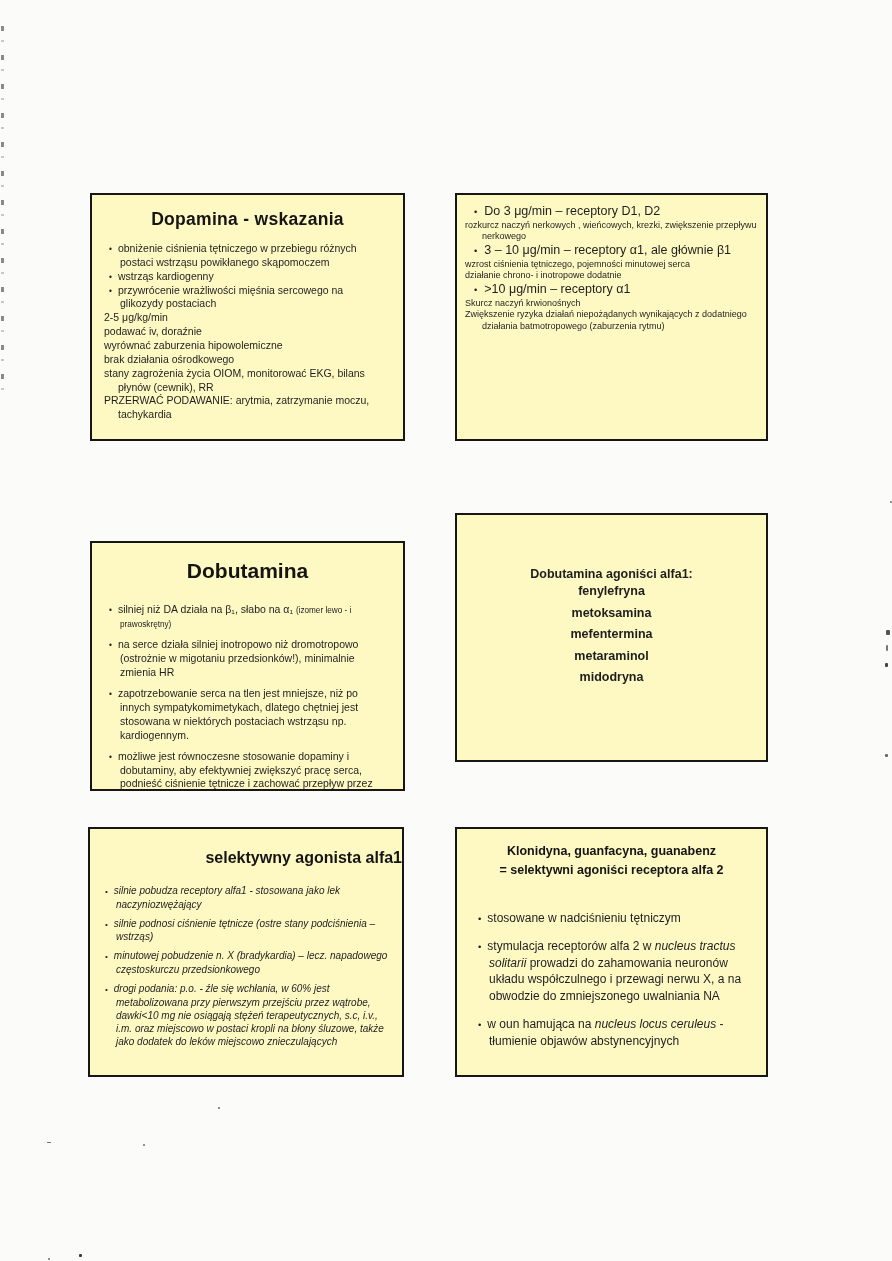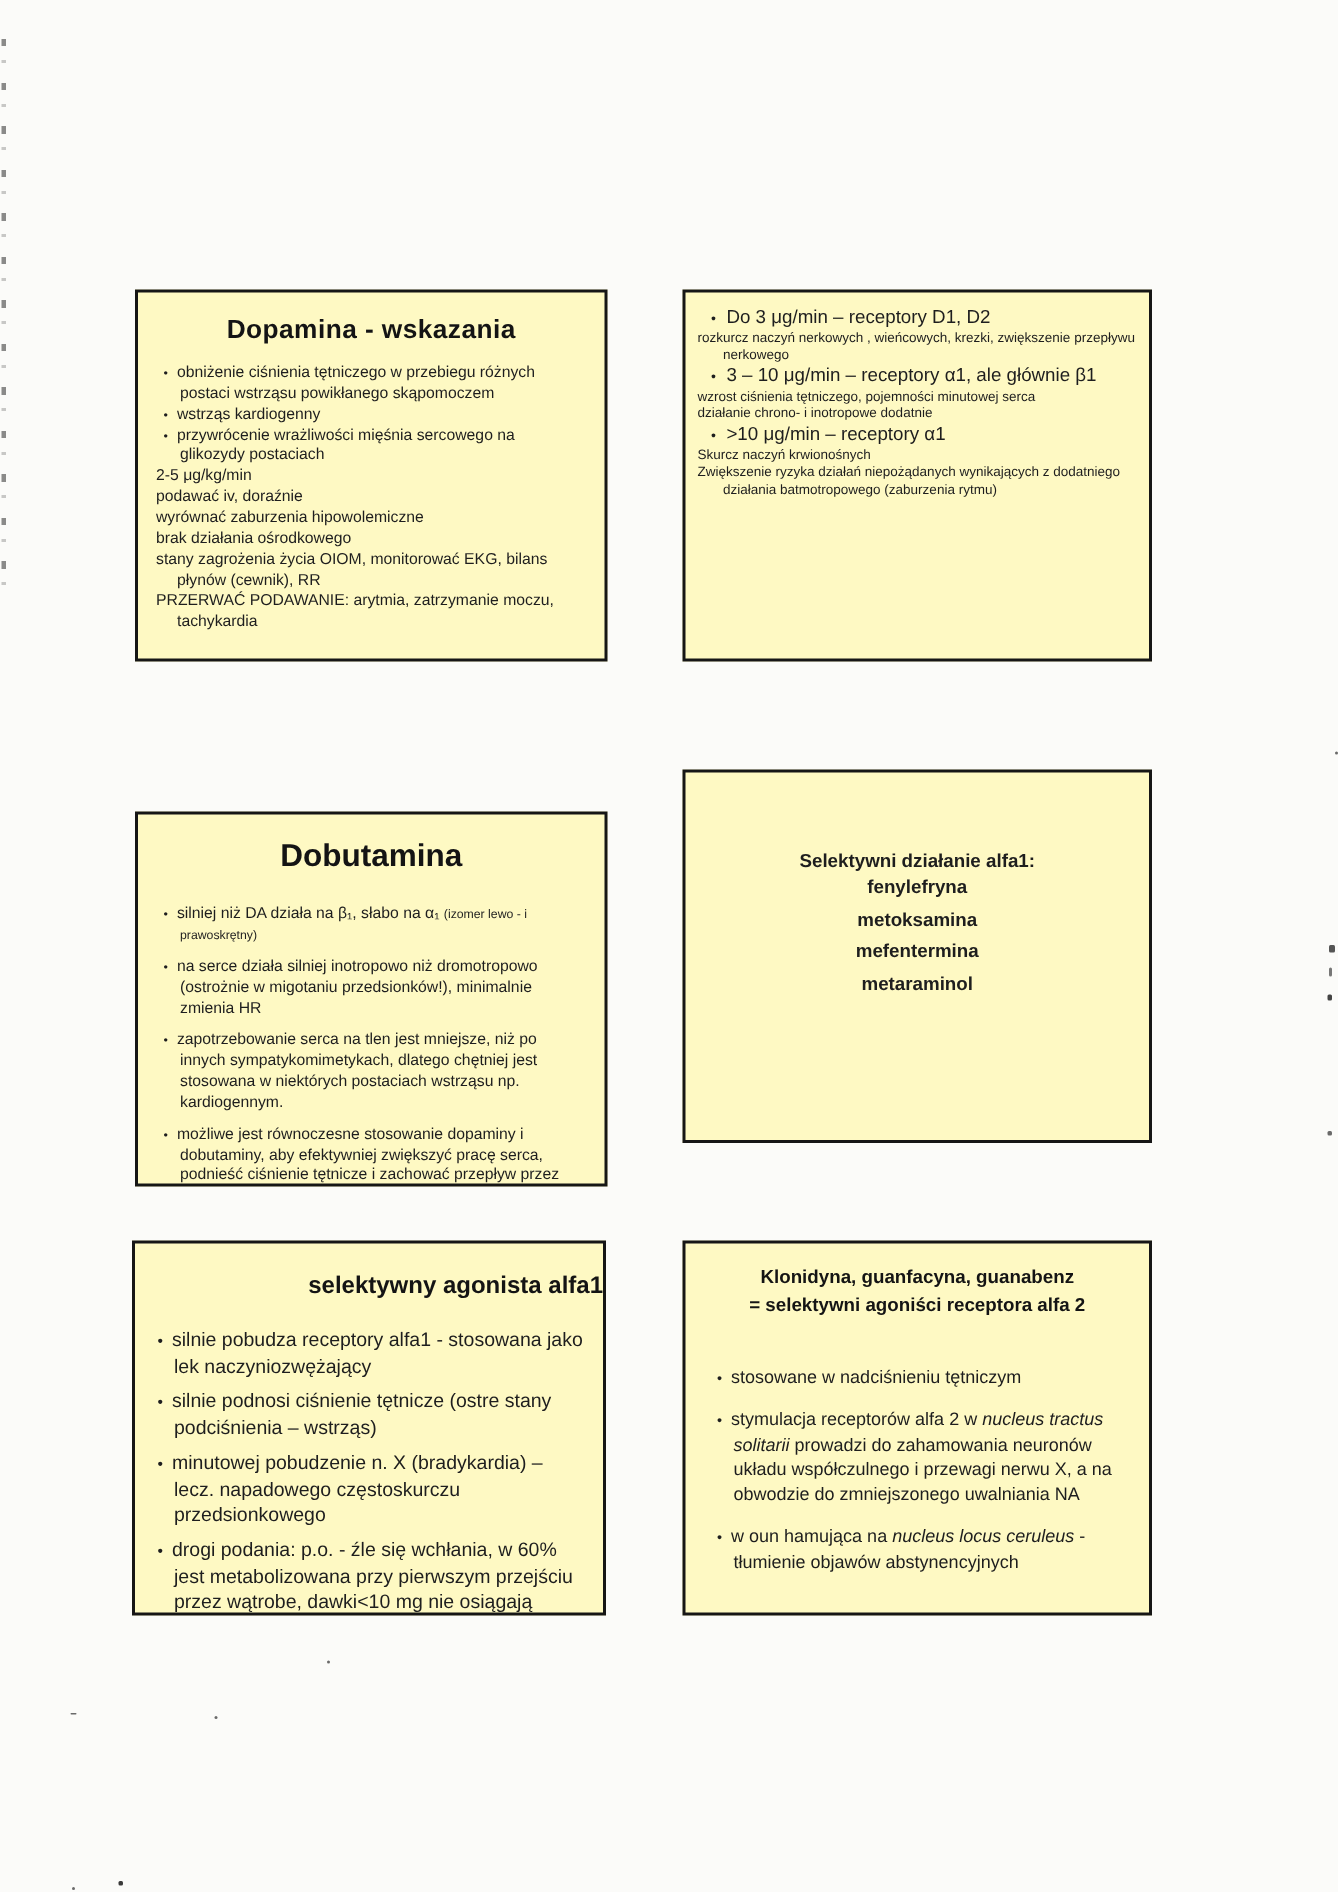--- a/index.html
+++ b/index.html
@@ -29,21 +29,21 @@
   .s2 .slide-title{font-size:17px;margin-top:9px;line-height:1.25;}
   .s3 .slide-title{font-size:21px;margin-top:16px;}
   .s5 .slide-title{font-size:16px;margin-top:20px;text-align:right;}
   .s6 .slide-title{font-size:12.5px;margin-top:13px;line-height:1.55;}
 
   .slide-body{box-sizing:border-box;}
   .s1 .slide-body{font-size:10.5px;line-height:1.32;padding:12px 20px 0 12px;}
   .s2 .slide-body{font-size:12.5px;line-height:1.25;padding:9px 0 0 8px;}
   .s3 .slide-body{font-size:10.5px;line-height:1.33;padding:13px 12px 0 12px;}
   .s4 .slide-body{font-size:12.5px;font-weight:bold;text-align:center;padding:52px 10px 0 10px;}
-  .s5 .slide-body{font-size:13px;line-height:1.32;padding:11px 10px 0 10px;}
+  .s5 .slide-body{font-size:10px;line-height:1.32;padding:11px 10px 0 10px;font-style:italic;}
   .s6 .slide-body{font-size:12px;line-height:1.38;padding:17px 12px 0 16px;}
 
   p.item{margin:0;}
   .bullet{padding-left:16px;text-indent:-11px;margin-top:4px;}
   .bullet::before{content:"•";font-size:.8em;padding-right:6px;}
   .s3 .bullet{margin-top:7px;}
   .s5 .bullet{margin-top:6px;}
   .s6 .bullet{margin-top:12px;}
   .plain{padding-left:14px;text-indent:-14px;margin-top:4.5px;}
   .bullet-lg{padding-left:22px;text-indent:-13px;margin-top:9px;}
@@ -120,25 +120,26 @@
   <div class="slide-body">
       <p class="item bullet">silniej niż DA działa na β₁, słabo na α₁ <small>(izomer lewo - i prawoskrętny)</small></p>
       <p class="item bullet">na serce działa silniej inotropowo niż dromotropowo (ostrożnie w migotaniu przedsionków!), minimalnie zmienia HR</p>
       <p class="item bullet">zapotrzebowanie serca na tlen jest mniejsze, niż po innych sympatykomimetykach, dlatego chętniej jest stosowana w niektórych postaciach wstrząsu np. kardiogennym.</p>
       <p class="item bullet">możliwe jest równoczesne stosowanie dopaminy i dobutaminy, aby efektywniej zwiększyć pracę serca, podnieść ciśnienie tętnicze i zachować przepływ przez nerki.</p>
     </div>
 </section>
 
 <section class="slide s4">
   <div class="slide-body">
-      <p class="item center-head">Selektywni działanie alfa1:</p>
+      <p class="item center-head">Dobutamina agoniści alfa1:</p>
       <p class="item center-drug">fenylefryna</p>
       <p class="item center-drug">metoksamina</p>
       <p class="item center-drug">mefentermina</p>
       <p class="item center-drug">metaraminol</p>
+      <p class="item center-drug">midodryna</p>
     </div>
 </section>
 
 <section class="slide s5">
   <h2 class="slide-title">selektywny agonista alfa1</h2>
   <div class="slide-body">
       <p class="item bullet">silnie pobudza receptory alfa1 - stosowana jako lek naczyniozwężający</p>
       <p class="item bullet">silnie podnosi ciśnienie tętnicze (ostre stany podciśnienia – wstrząs)</p>
       <p class="item bullet">minutowej pobudzenie n. X (bradykardia) – lecz. napadowego częstoskurczu przedsionkowego</p>
       <p class="item bullet">drogi podania: p.o. - źle się wchłania, w 60% jest metabolizowana przy pierwszym przejściu przez wątrobe, dawki&lt;10 mg nie osiągają stężeń terapeutycznych, s.c, i.v., i.m. oraz miejscowo w postaci kropli na błony śluzowe, także jako dodatek do leków miejscowo znieczulających</p>

